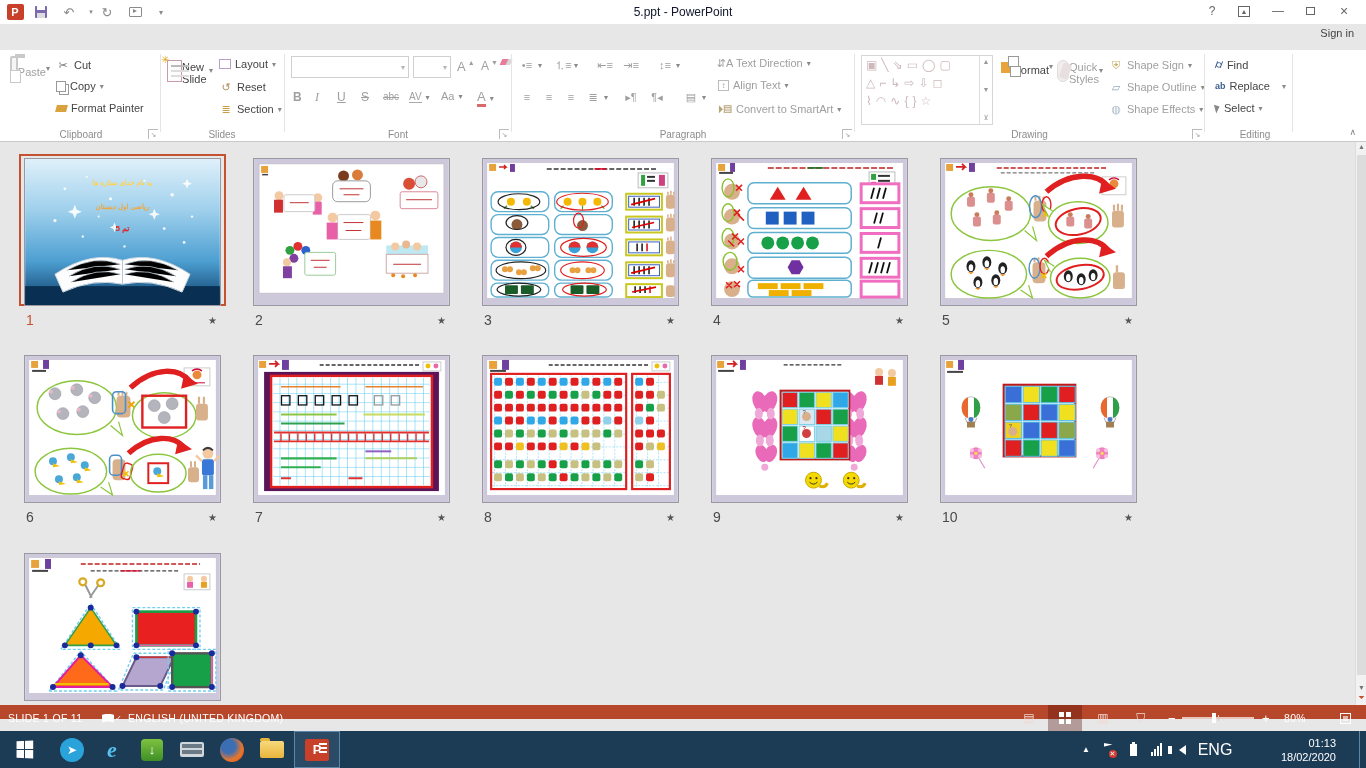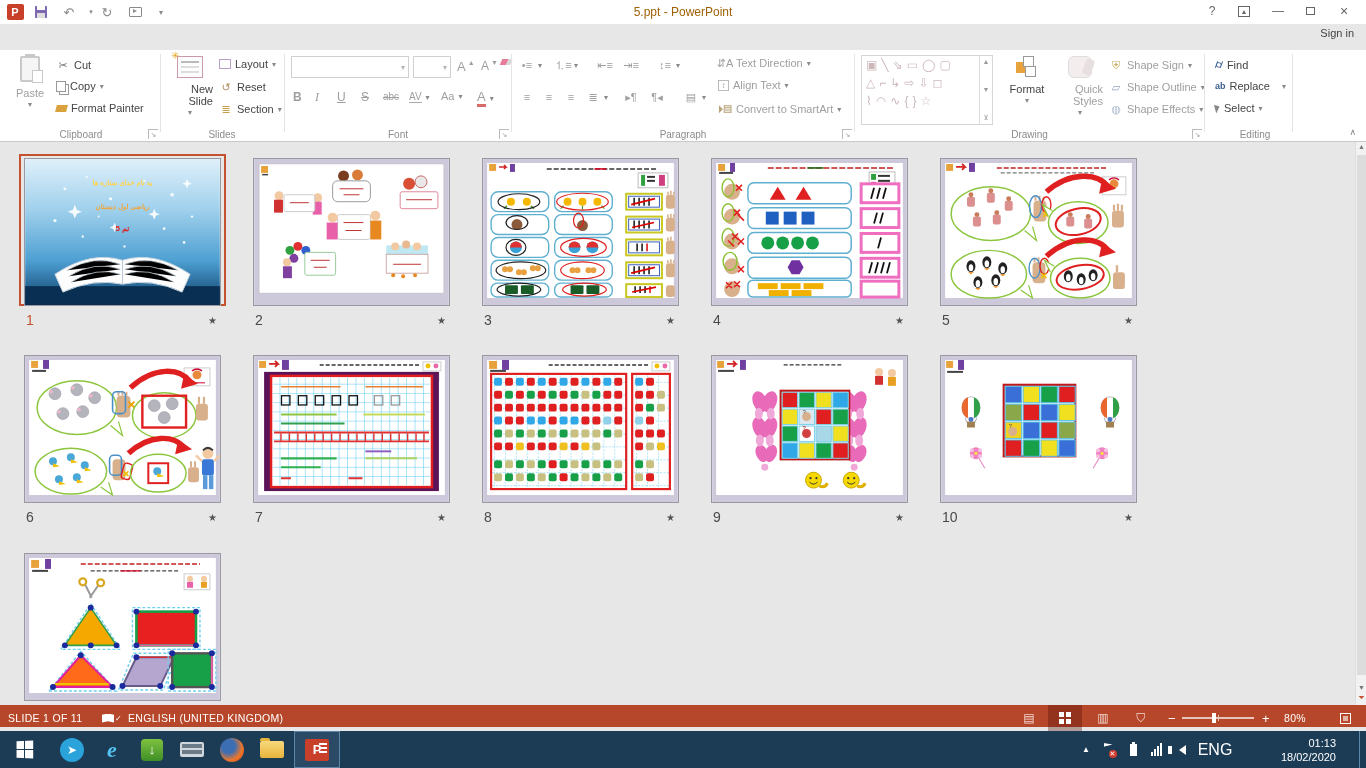--- a/index.html
+++ b/index.html
@@ -9,40 +9,40 @@
 
   
   #titlebar{position:absolute;left:0;top:0;width:1366px;height:24px;background:#fff;}
   .qat{position:absolute;top:2px;display:flex;align-items:center;justify-content:center;width:22px;height:20px;font-size:13px;color:#8a8a8a;}
   .ppticon{width:17px;height:16px;background:#C8402A;border-radius:2px;color:#fff;font-size:11px;font-weight:bold;display:flex;align-items:center;justify-content:center;}
   .floppy{width:12px;height:12px;background:#7B68AF;border-radius:1px;position:relative;}
   .floppy:after{content:"";position:absolute;left:2px;top:0;width:8px;height:4px;background:#fff;}
   .floppy:before{content:"";position:absolute;left:2px;bottom:0;width:8px;height:5px;background:#ddd;}
   .mini-monitor{width:13px;height:10px;border:1.5px solid #8a8a8a;border-radius:1px;position:relative;}
   .mini-monitor:after{content:"";position:absolute;left:3px;top:1px;border-left:4px solid #8a8a8a;border-top:2.5px solid transparent;border-bottom:2.5px solid transparent;}
-  #title-text{position:absolute;left:0;right:0;top:0;height:24px;line-height:24px;text-align:center;font-size:12px;color:#a16207;}
+  #title-text{position:absolute;left:0;right:0;top:0;height:24px;line-height:24px;text-align:center;font-size:12px;color:#0f172a;}
   .winbtn{position:absolute;top:0;width:28px;height:22px;display:flex;align-items:center;justify-content:center;font-size:12px;color:#666;}
   .restore{width:9px;height:8px;border:1px solid #666;position:relative;background:#fff;}
   .restore:before{content:"";position:absolute;left:2px;top:-3px;width:8px;height:7px;border:1px solid #666;z-index:-1;}
   .ribbondisp{width:12px;height:11px;border:1px solid #666;font-size:7px;line-height:9px;text-align:center;color:#666;}
 
   
   #tabrow{position:absolute;left:0;top:24px;width:1366px;height:26px;background:#fff;border-bottom:1px solid #D5D5D5;display:flex;align-items:flex-end;}
   .tab{height:25px;line-height:25px;padding:0 13px;font-size:11px;color:#4a4a4a;letter-spacing:.2px;}
   .tab.file{background:#B7472A;color:#fff;margin-left:6px;padding:0 18px;}
   .tab.active{background:#fff;border:1px solid #D5D5D5;border-bottom:1px solid #fff;color:#B7472A;margin-bottom:-1px;position:relative;z-index:2;}
   #signin{position:absolute;right:12px;top:27px;font-size:11px;color:#444;}
 
   
   #ribbon{position:absolute;left:0;top:50px;width:1366px;height:92px;background:#fff;border-bottom:1px solid #C9C9C9;}
   .vsep{position:absolute;top:4px;height:78px;width:1px;background:#E4E4E4;}
   .group{position:absolute;top:0;height:92px;}
   .glabel{position:absolute;bottom:2px;left:0;right:0;text-align:center;font-size:10px;color:#8c8c8c;}
   .dlauncher{position:absolute;right:2px;bottom:3px;width:10px;height:10px;border-left:1px solid #bbb;border-top:1px solid #bbb;font-size:7px;color:#999;line-height:10px;text-align:center;}
-  .bigbtn{position:absolute;display:flex;flex-direction:column;align-items:center;font-size:11px;color:#444;text-align:right;line-height:12px;}
+  .bigbtn{position:absolute;display:flex;flex-direction:row;align-items:center;font-size:11px;color:#444;text-align:left;line-height:12px;}
   .smbtn{position:absolute;display:flex;align-items:center;gap:4px;font-size:11px;color:#444;white-space:nowrap;}
   .gray{color:#9f9f9f;}
   .icon12{width:14px;height:14px;display:inline-flex;align-items:center;justify-content:center;font-size:11px;}
   .carat{font-size:8px;color:#8a8a8a;}
   .clipboard-ic{width:20px;height:26px;border:2px solid #c9c9c9;border-radius:2px;background:#f5f5f5;position:relative;}
   .clipboard-ic:after{content:"";position:absolute;left:3px;top:-4px;width:10px;height:4px;background:#c9c9c9;}
   .page-ic{position:absolute;right:-5px;bottom:-3px;width:11px;height:13px;background:#fff;border:1px solid #c9c9c9;}
   .newslide-ic{width:26px;height:22px;border:1px solid #c9a;background:#fdfdfd;position:relative;}
   .newslide-ic:before{content:"✳";position:absolute;left:-7px;top:-7px;color:#e0a820;font-size:10px;}
   .newslide-ic:after{content:"";position:absolute;left:3px;top:4px;width:18px;height:2px;background:#bbb;box-shadow:0 5px 0 #ddd,0 10px 0 #ddd;}
@@ -71,21 +71,21 @@
   .sstar{position:absolute;font-size:10px;color:#555;}
 
   
   #vscroll{position:absolute;right:0;top:142px;width:11px;height:563px;background:#F2F2F2;border-left:1px solid #ddd;font-size:7px;color:#777;}
   #vscroll .thumbbar{position:absolute;left:1px;top:13px;width:9px;height:520px;background:#DCDCDC;}
   #vscroll .up{position:absolute;top:1px;left:0;width:11px;text-align:center;}
   #vscroll .dn{position:absolute;bottom:14px;left:0;width:11px;text-align:center;}
   #vscroll .red{position:absolute;bottom:2px;left:0;width:11px;text-align:center;color:#C4512F;font-size:8px;}
 
   
-  #statusbar{position:absolute;left:0;top:705px;width:1366px;height:22px;background:#B7472A;color:#fff;font-size:10.5px;letter-spacing:.3px;}
+  #statusbar{position:absolute;left:0;top:705px;width:1366px;height:14px;background:#B7472A;color:#fff;font-size:10.5px;letter-spacing:.3px;}
   .sb{position:absolute;top:0;height:26px;display:flex;align-items:center;}
   .viewic{width:34px;justify-content:center;font-size:12px;color:#f2d9d2;}
   .viewic.active{background:rgba(80,15,5,.35);}
   .fourgrid{display:grid;grid-template-columns:5px 5px;grid-gap:2px;}
   .fourgrid i{width:5px;height:5px;background:#fff;}
   .zoomtrack{width:72px;height:2px;background:#e8c4ba;position:relative;}
   .zoomtrack .mid{position:absolute;left:50%;top:-2px;width:1px;height:6px;background:#e8c4ba;}
   .zoomtrack .knob{position:absolute;left:30px;top:-4px;width:4px;height:10px;background:#fff;}
   .fitic{width:11px;height:11px;border:1px solid #fff;position:relative;}
   .fitic:after{content:"";position:absolute;left:2px;top:2px;right:2px;bottom:2px;background:rgba(255,255,255,.6);}

